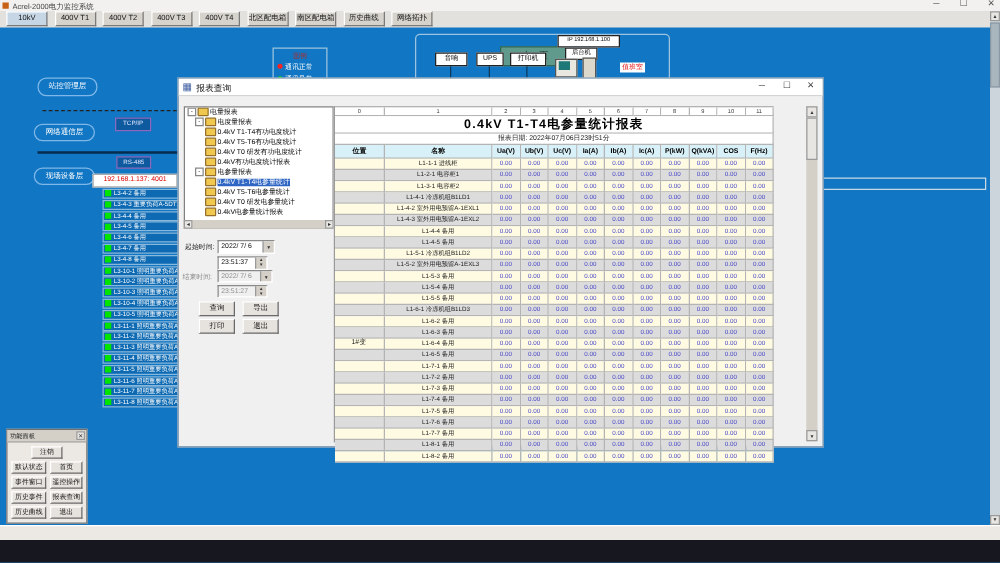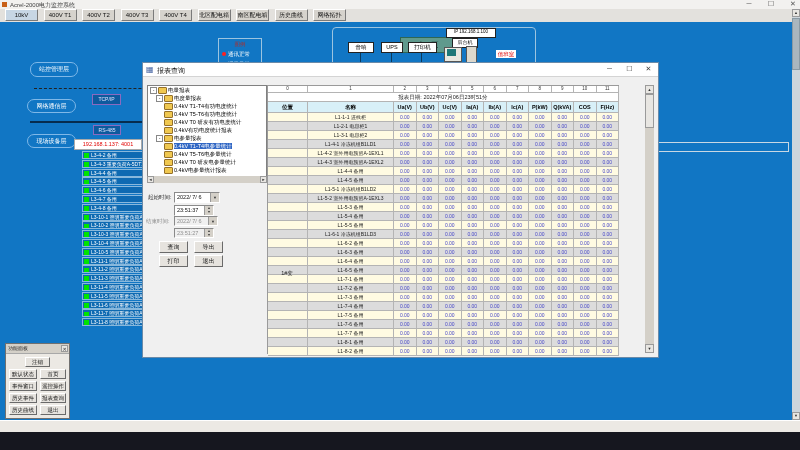--- a/index.html
+++ b/index.html
@@ -279,20 +279,21 @@
           <div class="tcell c-val">3</div>
           <div class="tcell c-val">4</div>
           <div class="tcell c-val">5</div>
           <div class="tcell c-val">6</div>
           <div class="tcell c-val">7</div>
           <div class="tcell c-val">8</div>
           <div class="tcell c-val">9</div>
           <div class="tcell c-val">10</div>
           <div class="tcell c-val">11</div>
         </div>
+        <div class="t-title nowrap">0.4kV T1-T4电参量统计报表</div>
         <div class="t-date nowrap">报表日期: 2022年07月06日23时51分</div>
         <div class="trow theaders">
           <div class="tcell c-pos">位置</div>
           <div class="tcell c-name">名称</div>
           <div class="tcell c-val">Ua(V)</div>
           <div class="tcell c-val">Ub(V)</div>
           <div class="tcell c-val">Uc(V)</div>
           <div class="tcell c-val">Ia(A)</div>
           <div class="tcell c-val">Ib(A)</div>
           <div class="tcell c-val">Ic(A)</div>

